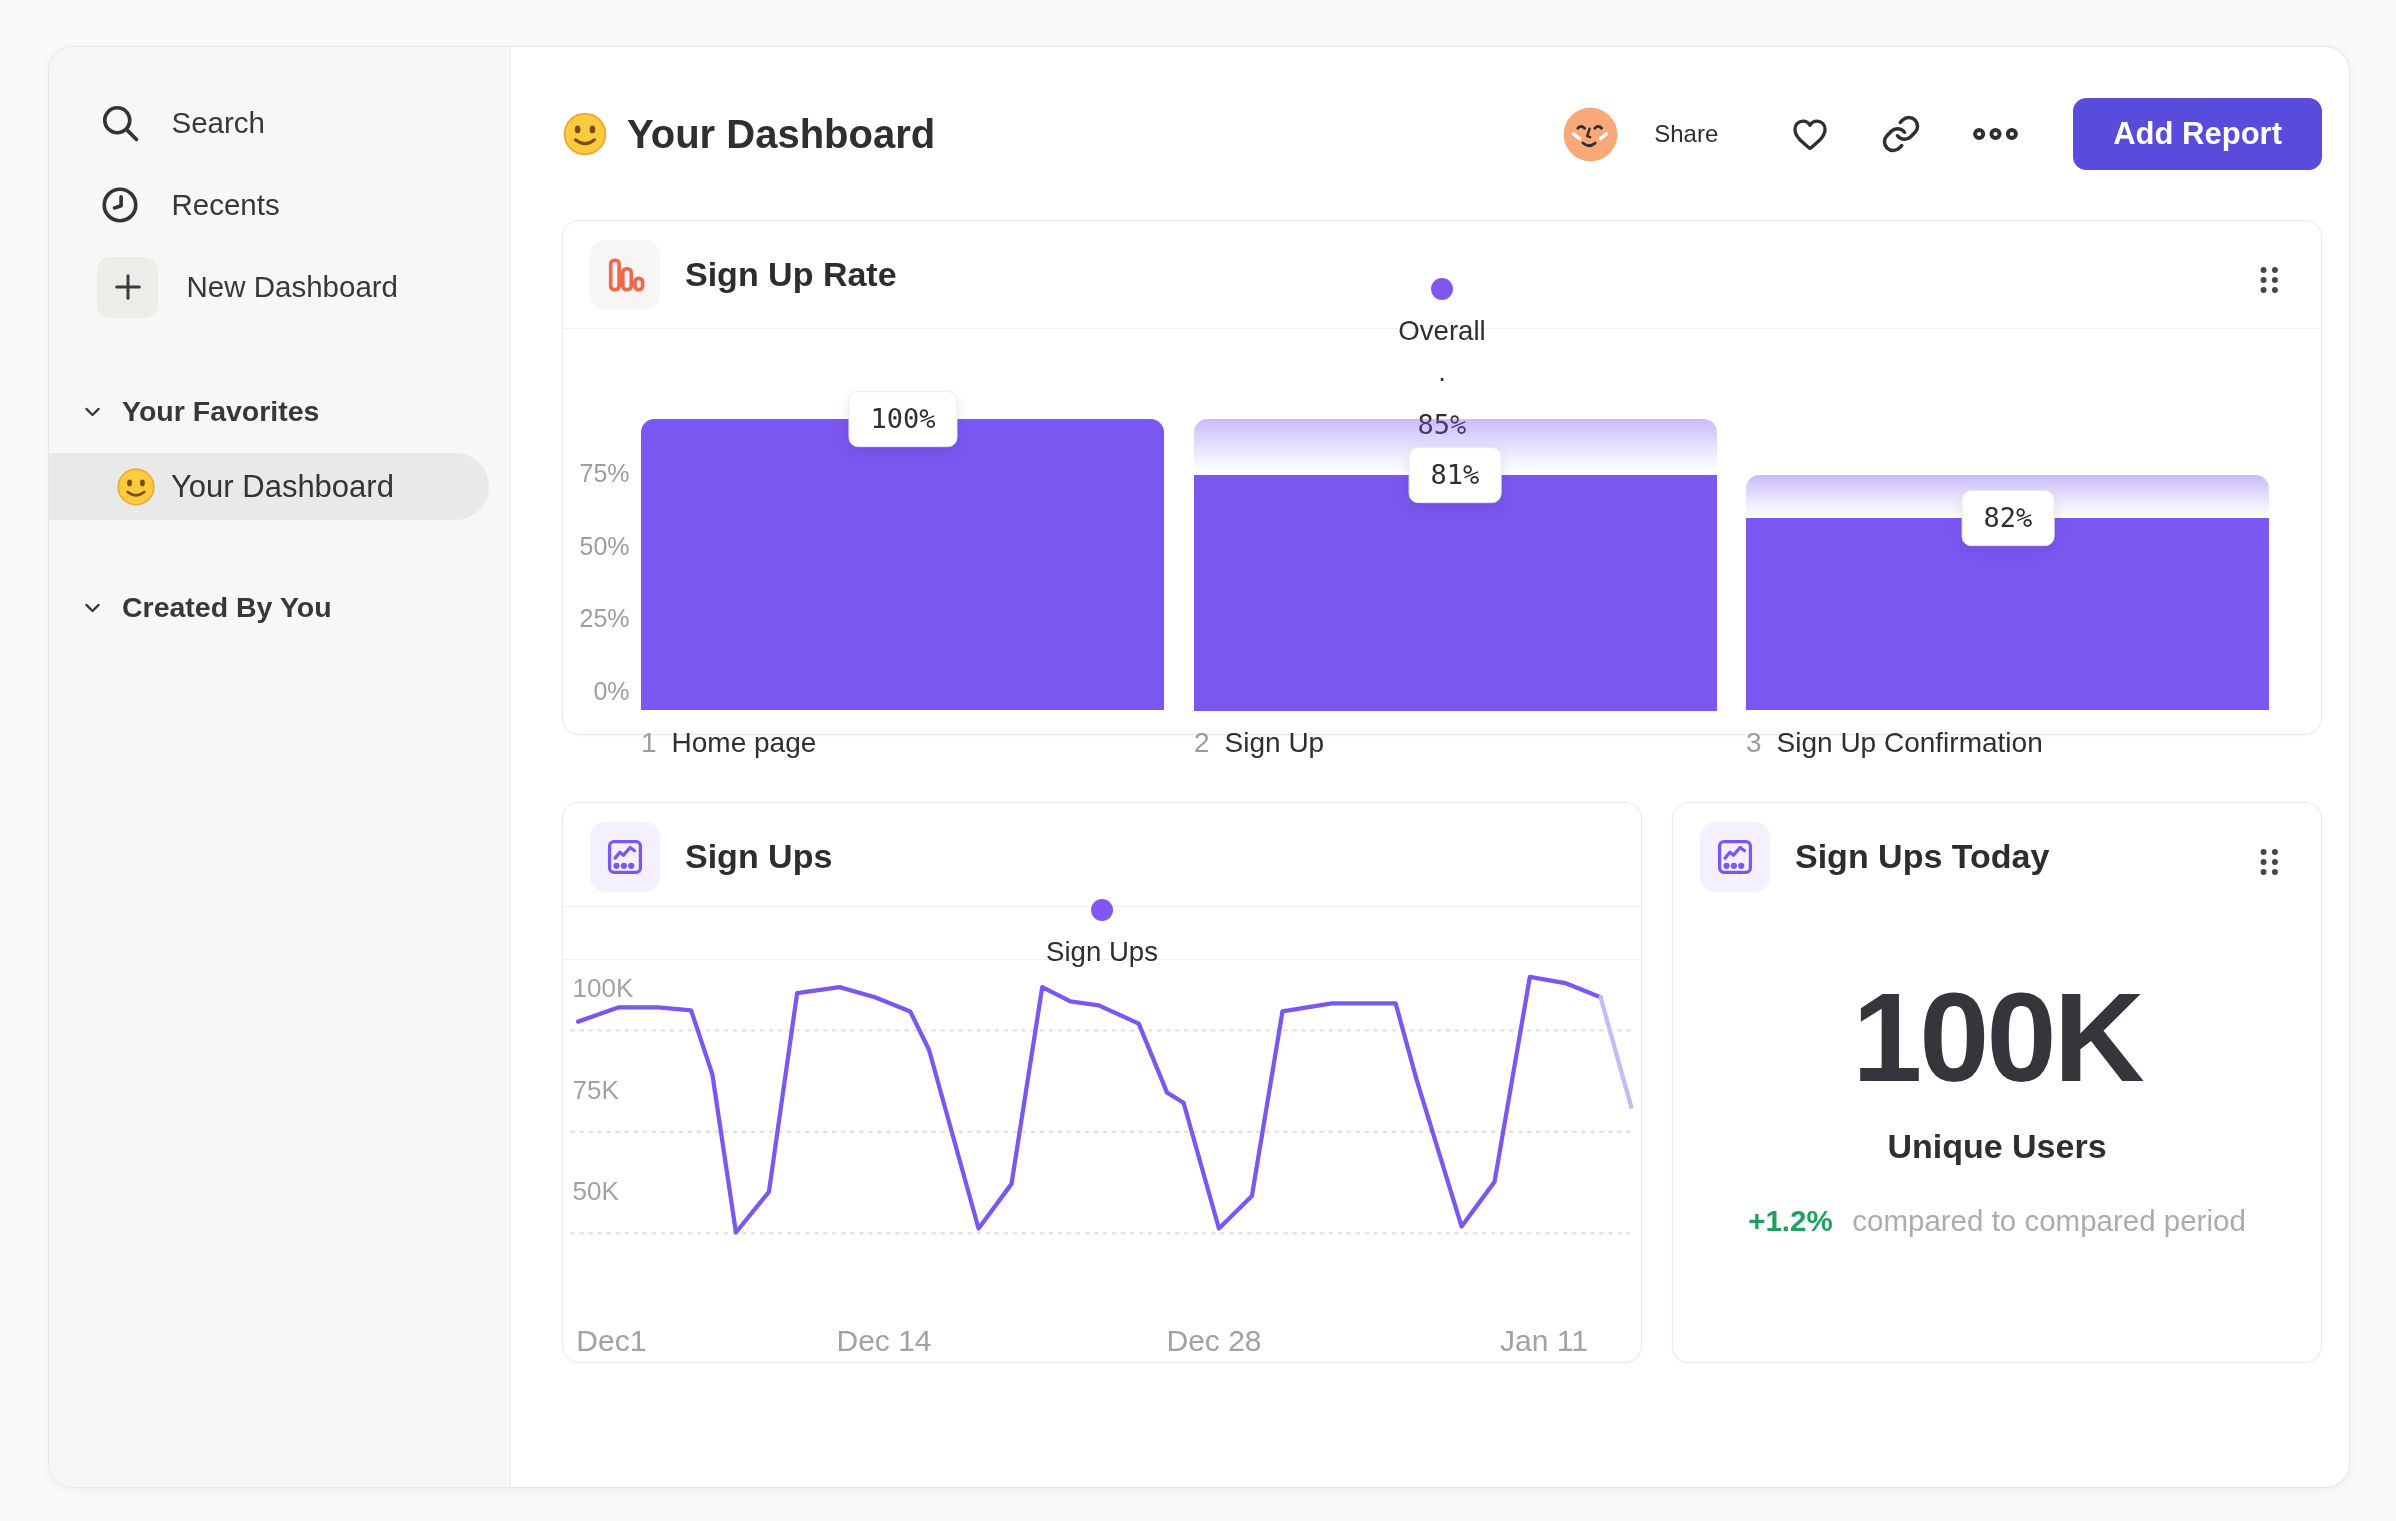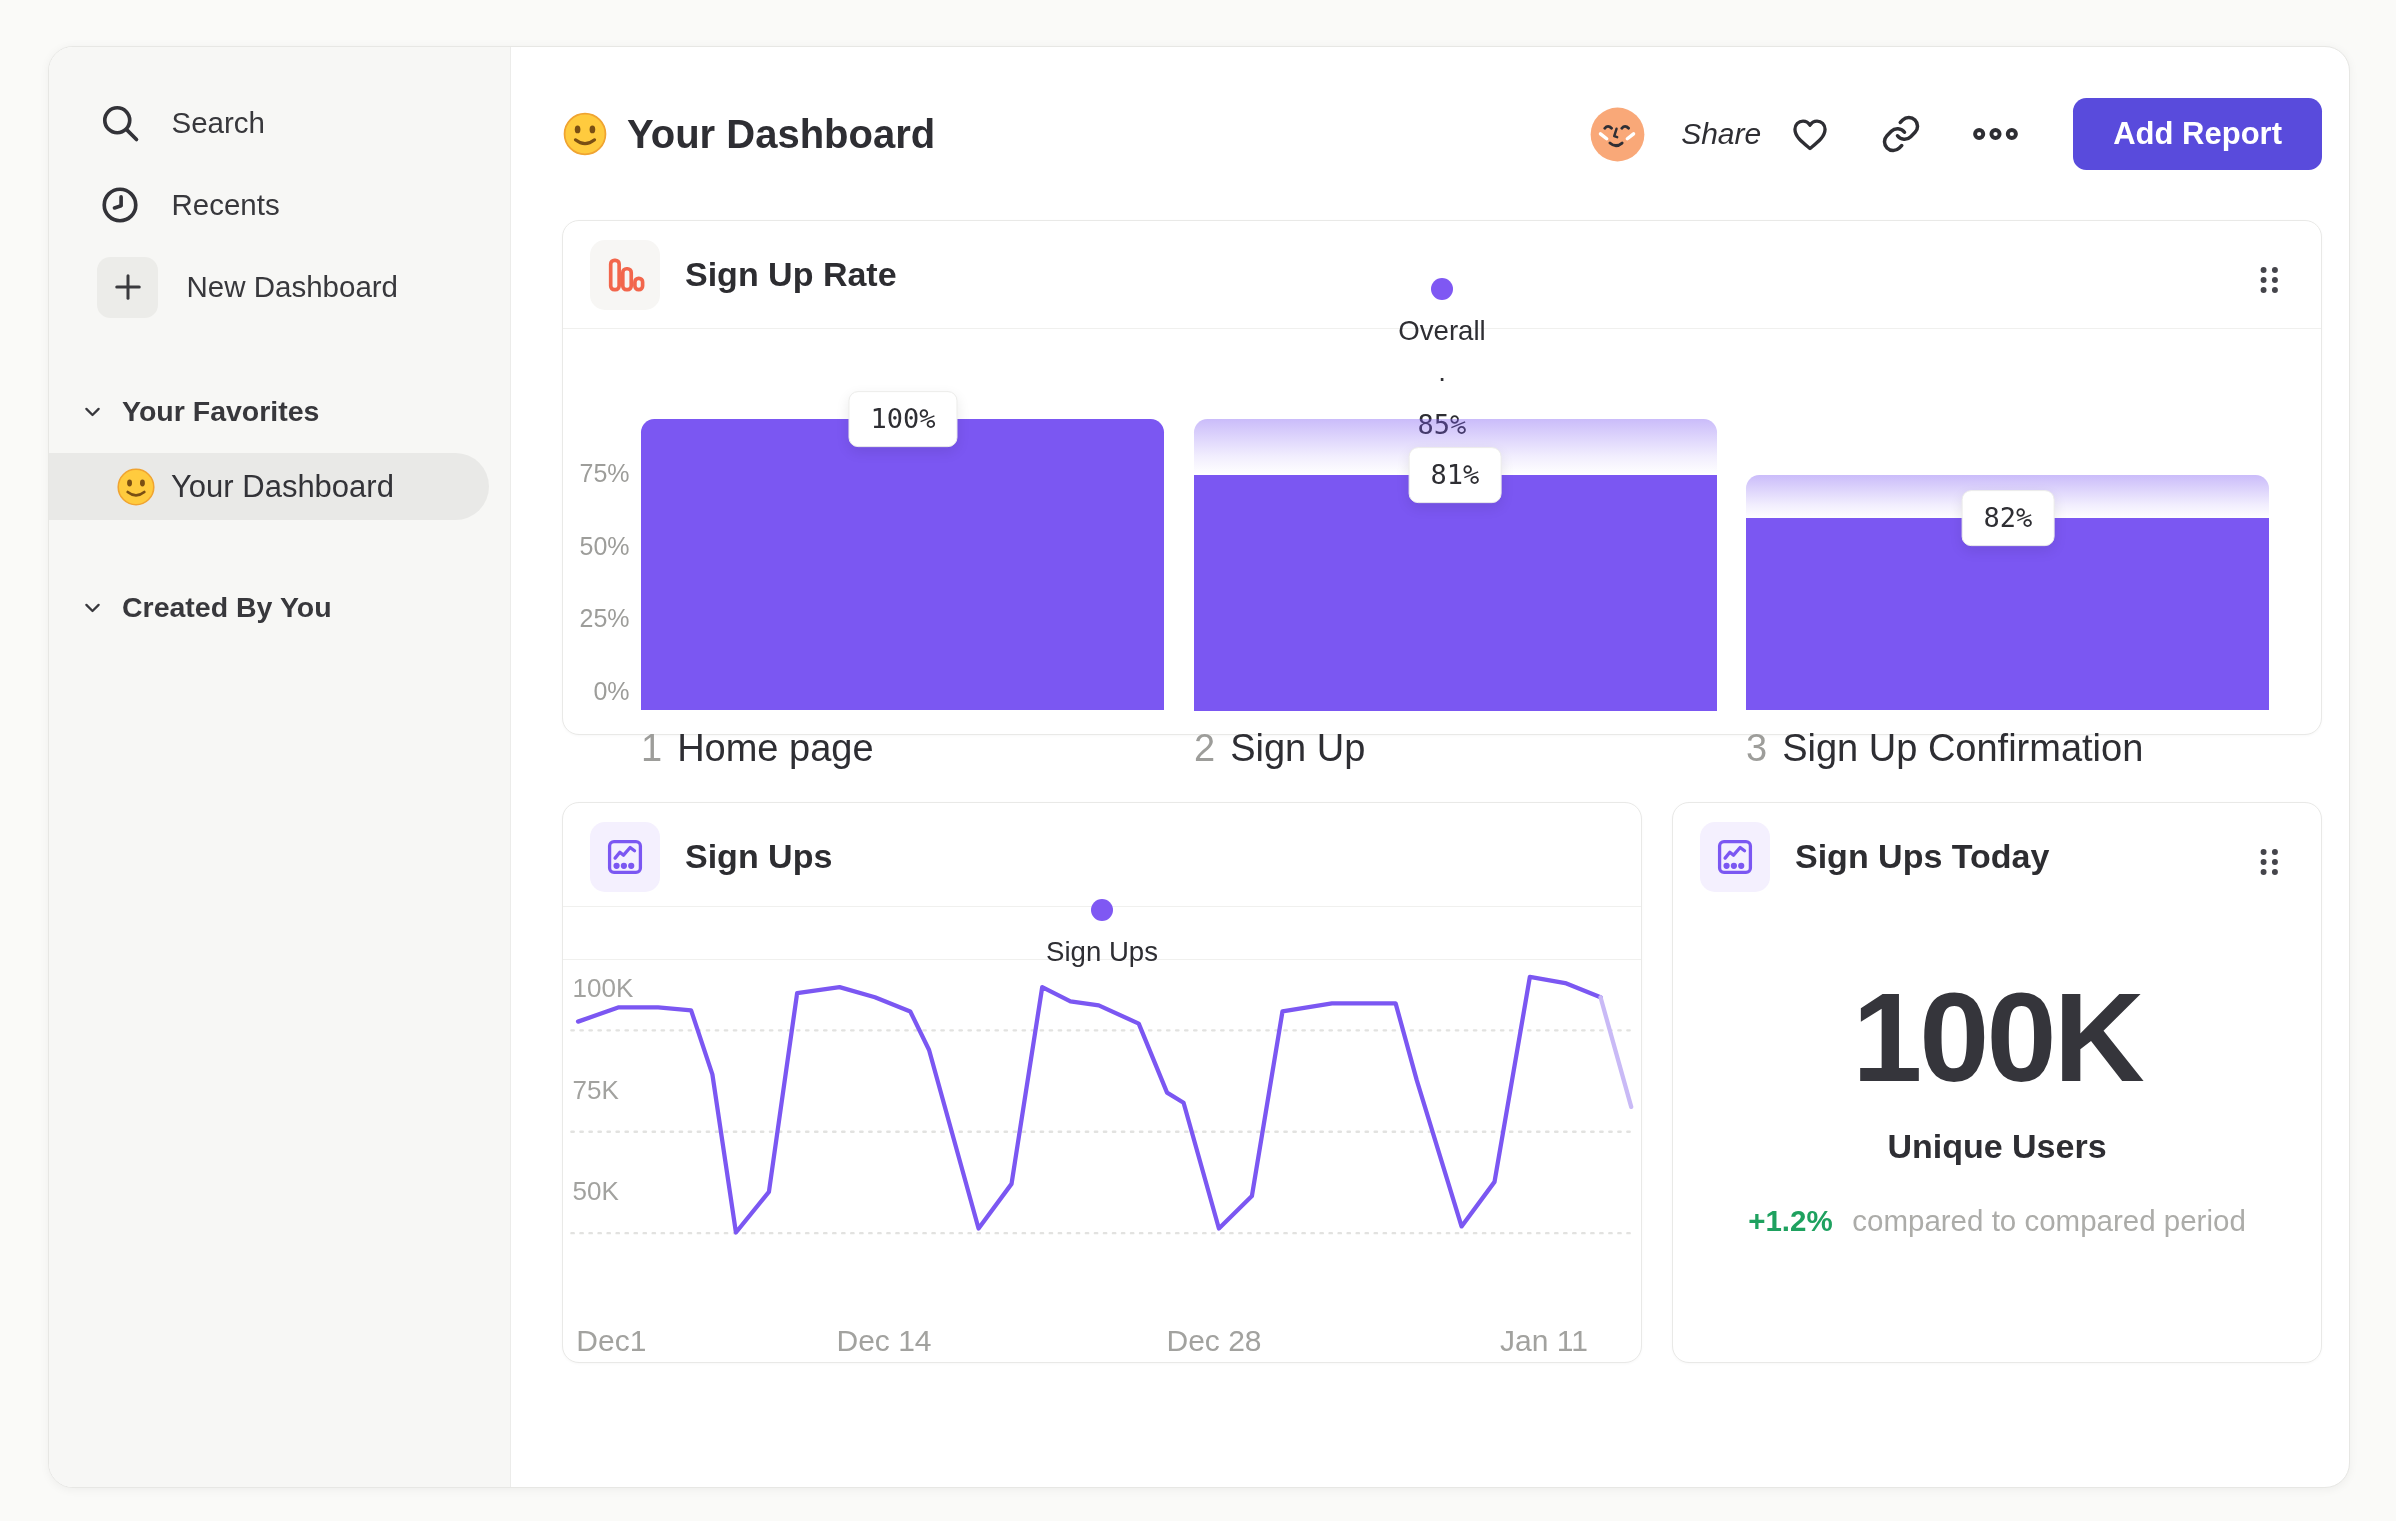--- a/index.html
+++ b/index.html
@@ -29,21 +29,21 @@
   .fav-item .emoji { width:40px; height:40px; display:flex; }
   .fav-item.muted { color:#8D8D8A; }
 
   
   .main { flex:1; padding:49px 28.5px 0 51px; position:relative; }
   .main-header { display:flex; align-items:center; justify-content:space-between; height:76px; }
   .page-title { display:flex; align-items:center; gap:19px; font-size:40px; font-weight:700; color:#2E2E33; }
   .page-title .emoji { width:46px; height:46px; display:flex; }
   .header-actions { display:flex; align-items:center; }
   .avatar { width:59px; height:59px; border-radius:50%; display:flex; cursor:pointer; }
-  .share-label { font-size:30px; font-weight:500; color:#2E2E33; margin:0 28px 0 34px; cursor:pointer;font-style:italic; }
+  .share-label { font-size:24px; font-weight:500; color:#2E2E33; margin:0 71px 0 34px; cursor:pointer; }
   .hicon { color:#2E2E33; display:flex; align-items:center; justify-content:center; cursor:pointer; }
   .hicon + .hicon { margin-left:49px; }
   .add-report-btn { margin-left:53px; height:72px; padding:0 40px; border:none; border-radius:13.3px;
     background:#594BDC; color:#fff; font-size:31px; font-weight:600; font-family:inherit; cursor:pointer; }
 
   
   .card { background:#fff; border:1.4px solid #E9E9E7; border-radius:17px; box-shadow:0 1px 2.9px rgba(0,0,0,0.03); position:relative; }
   .card-header { display:flex; align-items:center; gap:25px; padding:19px 27px; height:107px; }
   .card-icon { width:70px; height:70px; border-radius:15px; display:flex; align-items:center; justify-content:center; }
   .card-icon.orange-bg { background:#F7F6F4; color:#F2664C; }
@@ -62,21 +62,21 @@
   .funnel-card { margin-top:48px; height:515px; }
   .funnel-area { position:absolute; left:0; top:164px; right:0; bottom:0; }
   .funnel-ylabel { position:absolute; width:59px; text-align:right; font-size:25px; color:#9D9D9A; line-height:34px; }
   .funnel-bar { position:absolute; background:#7B57F2; }
   .funnel-bar.rounded { border-radius:13.3px 13.3px 0 0; }
   .funnel-cap { position:absolute; border-radius:13.3px 13.3px 0 0;
     background:linear-gradient(to bottom, rgba(123,87,242,0.40) 0%, rgba(123,87,242,0.10) 68%, rgba(123,87,242,0.0) 100%); }
   .funnel-value { position:absolute; transform:translate(-50%,-50%); background:#fff; border:1.4px solid #ECECEA;
     border-radius:9.5px; box-shadow:0 4.8px 13.3px rgba(0,0,0,0.09); padding:11.4px 21px;
     font-family:"DejaVu Sans Mono", monospace; font-size:27px; color:#2E2E33; }
-  .funnel-step { position:absolute; font-size:38px; color:#2E2E33; font-weight:500; white-space:nowrap; }
+  .funnel-step { position:absolute; font-size:28px; color:#2E2E33; font-weight:500; white-space:nowrap; }
   .funnel-step .num { color:#9D9D9A; margin-right:15px; font-weight:400; }
 
   
   .bottom-row { display:flex; gap:30px; margin-top:67px; }
   .line-card { width:1080px; height:561px; }
   .line-card .legend-row { height:53px; border-bottom:1.4px solid #F0F0EE; }
   .line-card .card-divider { margin-top:-3.8px; }
   .line-chart-wrap { position:absolute; left:0; top:158px; width:1077px; height:380px; }
   .axis-ylabel { position:absolute; font-size:26px; color:#A2A29F; line-height:34px; }
   .axis-xlabel { position:absolute; top:521px; font-size:30px; color:#A2A29F; }

